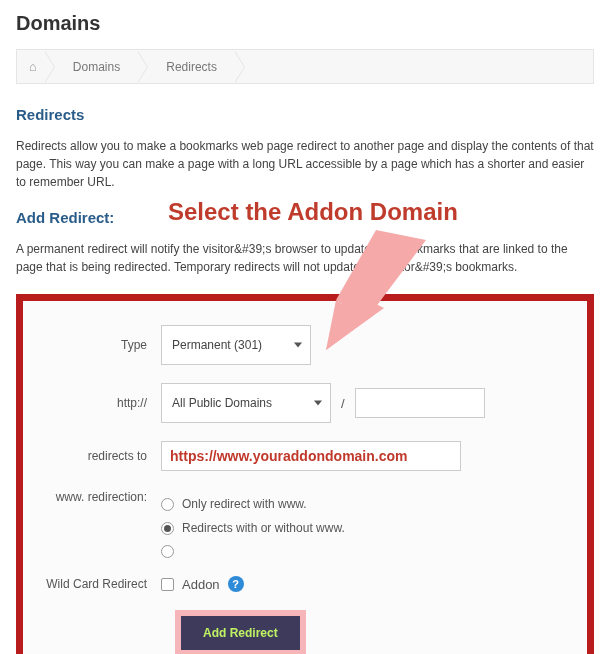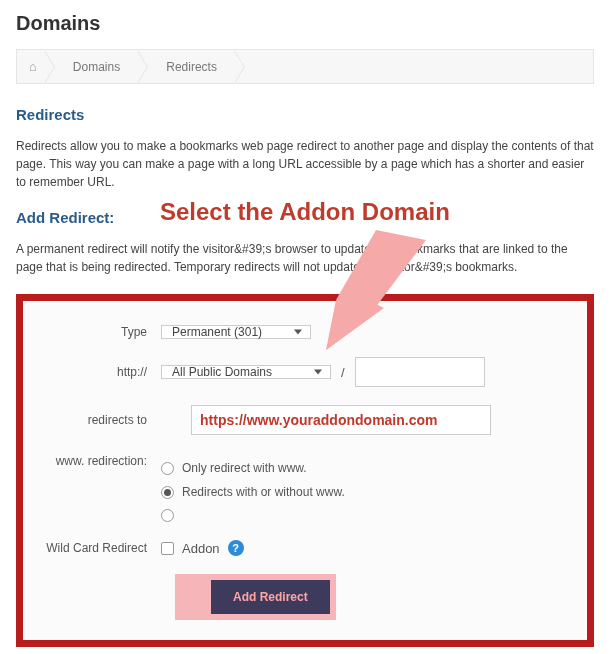--- a/index.html
+++ b/index.html
@@ -73,21 +73,21 @@
     width: 120px;
     text-align: right;
     font-size: 12px;
     color: #555;
     padding-right: 14px;
     flex-shrink: 0;
   }
   .select {
     border: 1px solid #ccc;
     background: #fff;
-    height: 14px;
+    height: 40px;
     display: inline-flex;
     align-items: center;
     padding: 0 26px 0 10px;
     font-size: 12px;
     color: #444;
     position: relative;
     cursor: pointer;
   }
   .select .caret {
     position: absolute;
@@ -107,21 +107,20 @@
     font-size: 12px;
   }
   .redirects-input {
     border: 1px solid #ccc;
     height: 30px;
     width: 300px;
     background: #fff;
     display: flex;
     align-items: center;
     padding: 0 8px;
-    margin-left: 30px;
   }
   .redirects-input .overlay {
     color: #c0392b;
     font-weight: bold;
     font-size: 14px;
     font-family: Arial;
     white-space: nowrap;
   }
   .radio-group { display:flex; flex-direction:column; gap:10px; font-size:12px; color:#555;margin-top:8px;}
   .radio-group label, .check-label { display:flex; align-items:center; gap:8px; cursor:pointer;}
@@ -137,27 +136,26 @@
     display:inline-flex; align-items:center; justify-content:center; margin-left:8px;
   }
   .submit-wrap{
     margin-left:134px;
     background: #f6b6b9;
     padding: 6px;
     display:inline-block;
   }
   .btn {
     background: #3d3a5b;
-    color:#fca5a5;
+    color:#bef264;
     border:none;
     padding: 10px 22px;
     font-size: 12px;
     font-weight: bold;
     cursor:pointer;
-    margin-left:30px;
   }
   
   .anno-text{
     position:absolute;
     color:#bf3b2b;
     font-weight:bold;
     font-size:24px;
     font-family: Arial;
     white-space:nowrap;
   }
@@ -182,21 +180,21 @@
     <span class="sep"></span>
     <span class="crumb">Redirects</span>
     <span class="sep"></span>
   </div>
 
   <h3 class="section">Redirects</h3>
   <p class="desc">Redirects allow you to make a bookmarks web page redirect to another page and display the contents of that page. This way you can make a page with a long URL accessible by a page which has a shorter and easier to remember URL.</p>
 
   <h3 class="section">Add Redirect:</h3>
 
-  <div class="anno-text" style="left:144px; top:186px;">Select the Addon Domain</div>
+  <div class="anno-text" style="left:152px; top:186px;">Select the Addon Domain</div>
   <svg class="arrow" style="left:290px; top:218px;" viewBox="0 0 120 120">
     <polygon points="70,0 120,10 60,90 30,70" fill="#f5a9a9" stroke="none"></polygon>
     <polygon points="60,90 30,70 20,120" fill="#f5a9a9"></polygon>
     <polygon points="20,120 78,78 42,60" fill="#f5a9a9"></polygon>
   </svg>
 
   <p class="desc">A permanent redirect will notify the visitor&amp;#39;s browser to update any bookmarks that are linked to the page that is being redirected. Temporary redirects will not update the visitor&amp;#39;s bookmarks.</p>
 
   <div class="form-box">
 

